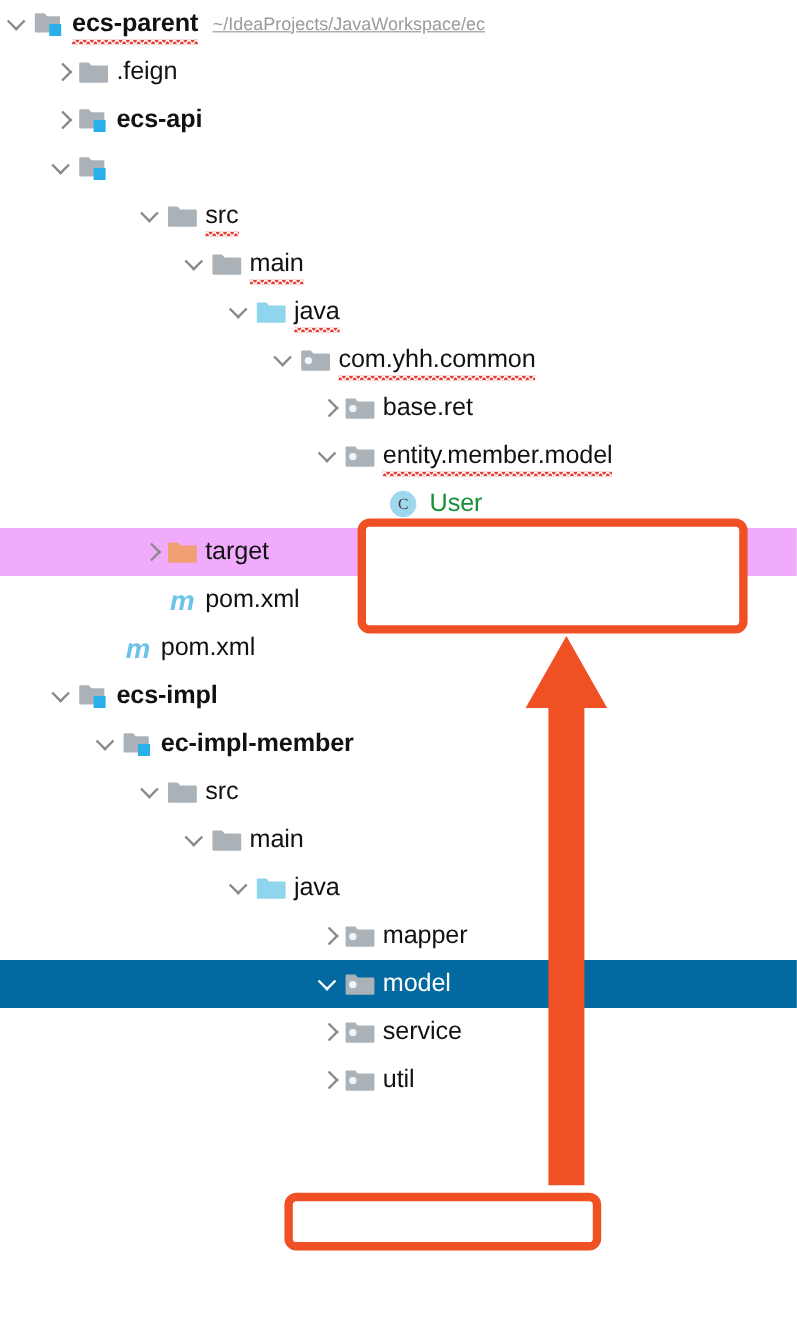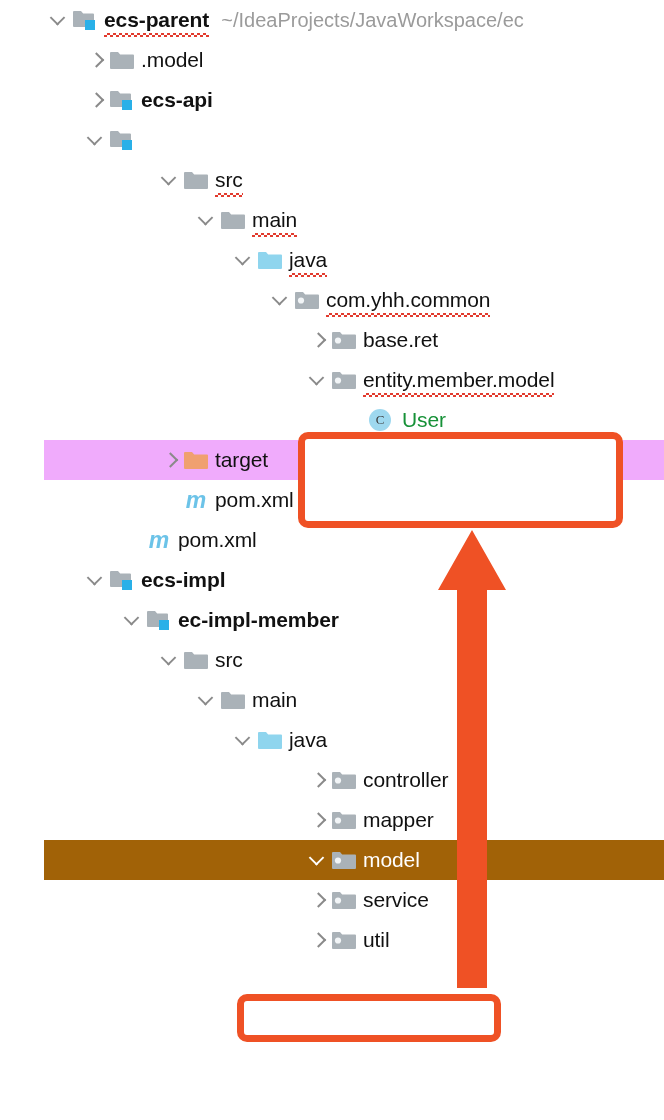--- a/index.html
+++ b/index.html
@@ -11,24 +11,23 @@
     position:relative;
   }
   #tree{position:absolute;left:0;top:0;width:664px;height:1120px;}
 
   .row{
     position:relative;
     height:40px;
     display:flex;
     align-items:center;
     white-space:nowrap;
-    margin-left:44px;
   }
   .row.hl-target{background:#f0abfc;}
-  .row.hl-select{background:#a16207;}
+  .row.hl-select{background:#0369a1;}
 
   .indent{flex:0 0 auto;}
 
   
   .chev{
     flex:0 0 auto;
     width:22px;height:40px;
     position:relative;
     cursor:pointer;
   }
@@ -69,23 +68,24 @@
     height:4px;
     background-image:
       radial-gradient(circle at 1.5px 3.2px, #e23b2e 1.4px, transparent 1.6px),
       radial-gradient(circle at 4.5px 0.8px, #e23b2e 1.4px, transparent 1.6px);
     background-size:6px 4px;
     background-repeat:repeat-x;
   }
 
   .path{
     flex:0 0 auto;
-    font-size:20px;
+    font-size:15px;
     color:#9b9b9b;
     margin-left:12px;
+    text-decoration:underline;
   }
 
   
   .mvn{
     flex:0 0 auto;
     width:26px;margin-right:6px;
     font-size:23px;font-weight:bold;font-style:italic;
     color:#6cc3e8;
     text-align:center;
     line-height:40px;
@@ -139,21 +139,21 @@
     <div class="row">
       <span class="indent" style="width: 43px;"></span>
       <span class="chev right">
         <i></i>
       </span>
       <span class="ic">
         <svg width="26" height="22" viewBox="0 0 26 22">
           <path d="M1 4a1 1 0 0 1 1-1h7l2.2 2.6H24a1 1 0 0 1 1 1V19a1 1 0 0 1-1 1H2a1 1 0 0 1-1-1Z" fill="#aab2b8"></path>
         </svg>
       </span>
-      <span class="lbl">.model</span>
+      <span class="lbl">.feign</span>
     </div>
     <div class="row">
       <span class="indent" style="width: 43px;"></span>
       <span class="chev right">
         <i></i>
       </span>
       <span class="ic">
         <svg width="26" height="24" viewBox="0 0 26 24">
           <path d="M1 3a1 1 0 0 1 1-1h7l2.2 2.6H21a1 1 0 0 1 1 1V17a1 1 0 0 1-1 1H2a1 1 0 0 1-1-1Z" fill="#aab2b8"></path>
           <rect x="13" y="11" width="10" height="10" fill="#29b0e8"></rect>
@@ -334,33 +334,20 @@
       <span class="indent" style="width: 191px;"></span>
       <span class="chev down">
         <i></i>
       </span>
       <span class="ic">
         <svg width="26" height="22" viewBox="0 0 26 22">
           <path d="M1 4a1 1 0 0 1 1-1h7l2.2 2.6H24a1 1 0 0 1 1 1V19a1 1 0 0 1-1 1H2a1 1 0 0 1-1-1Z" fill="#8fd5ee"></path>
         </svg>
       </span>
       <span class="lbl">java</span>
-    </div>
-    <div class="row">
-      <span class="indent" style="width: 265px;"></span>
-      <span class="chev right">
-        <i></i>
-      </span>
-      <span class="ic">
-        <svg width="26" height="22" viewBox="0 0 26 22">
-          <path d="M1 4a1 1 0 0 1 1-1h7l2.2 2.6H24a1 1 0 0 1 1 1V19a1 1 0 0 1-1 1H2a1 1 0 0 1-1-1Z" fill="#aab2b8"></path>
-          <circle cx="7" cy="11.5" r="3.1" fill="#f2f5f7"></circle>
-        </svg>
-      </span>
-      <span class="lbl">controller</span>
     </div>
     <div class="row">
       <span class="indent" style="width: 265px;"></span>
       <span class="chev right">
         <i></i>
       </span>
       <span class="ic">
         <svg width="26" height="22" viewBox="0 0 26 22">
           <path d="M1 4a1 1 0 0 1 1-1h7l2.2 2.6H24a1 1 0 0 1 1 1V19a1 1 0 0 1-1 1H2a1 1 0 0 1-1-1Z" fill="#aab2b8"></path>
           <circle cx="7" cy="11.5" r="3.1" fill="#f2f5f7"></circle>

